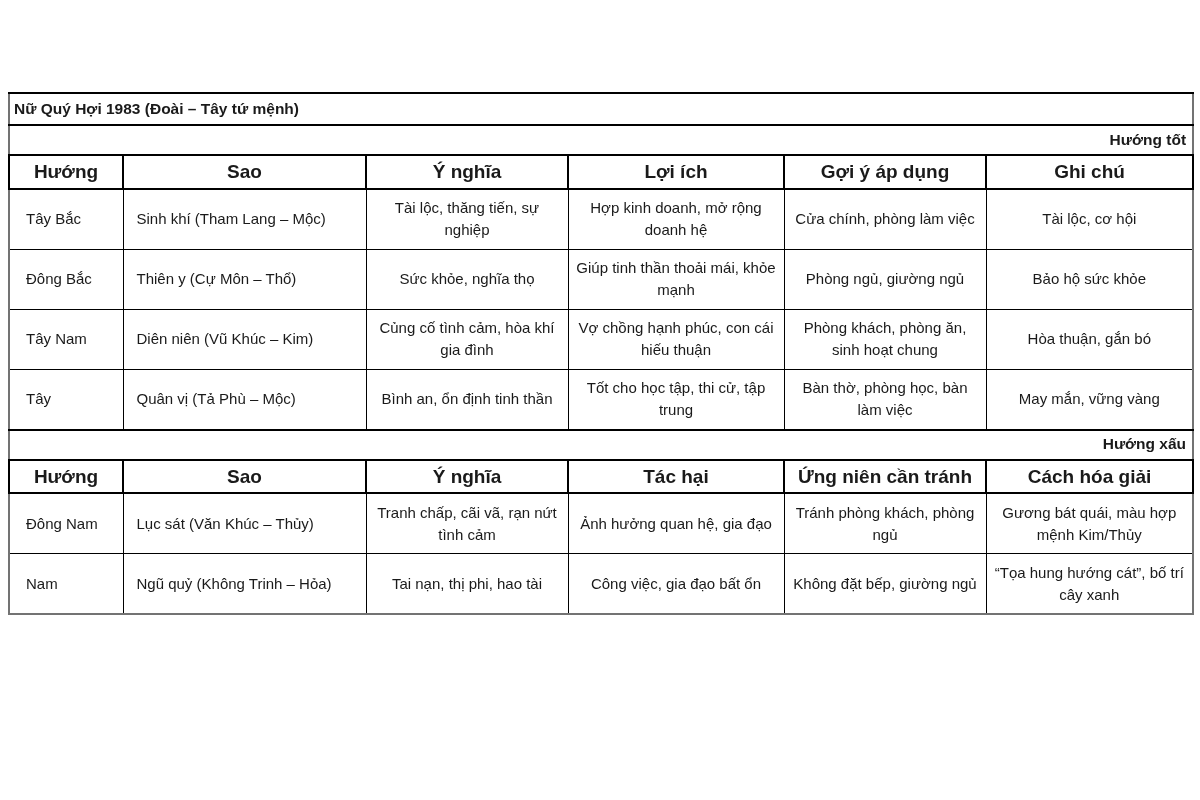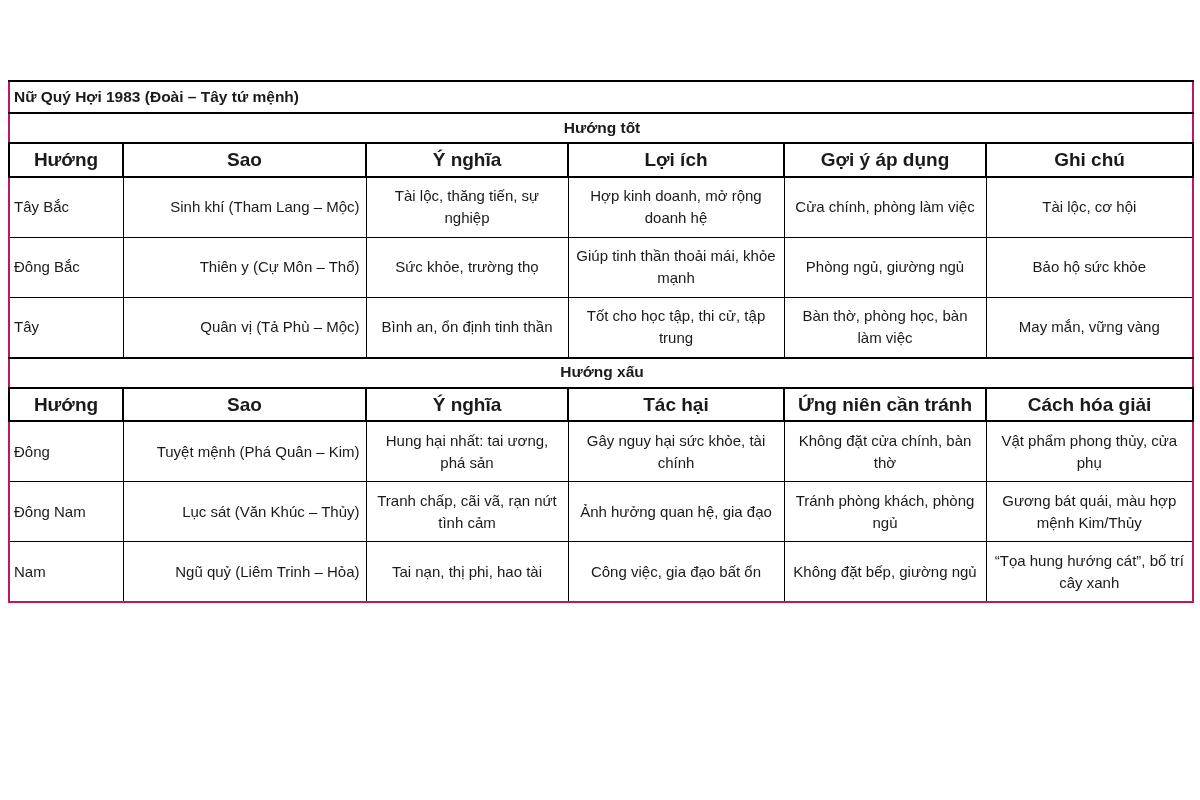--- a/index.html
+++ b/index.html
@@ -12,25 +12,25 @@
   .page {
     position: relative;
     width: 1200px;
     height: 800px;
     background: #ffffff;
     overflow: hidden;
   }
   table.fs-table {
     position: absolute;
     left: 8px;
-    top: 80px;
+    top: 92px;
     width: 1184px;
     border-collapse: collapse;
     table-layout: fixed;
-    border: 2px solid #be185d;
+    border: 2px solid #737373;
     font-size: 15px;
   }
   .fs-table td, .fs-table th {
     border: 1px solid #000000;
     padding: 2px 6px;
     line-height: 1.45;
     overflow: hidden;
     vertical-align: middle;
     background: #ffffff;
   }
@@ -40,35 +40,35 @@
     font-size: 15.5px;
     text-align: left;
     border-top: 2px solid #000;
     border-bottom: 2px solid #000;
     padding-left: 4px;
   }
   tr.section-row td {
     height: 24px;
     font-weight: bold;
     font-size: 15.5px;
-    text-align: center;
+    text-align: right;
     border-top: 2px solid #000;
     border-bottom: 2px solid #000;
     padding-left: 8px;
   }
   tr.header-row th {
     height: 27px;
     font-weight: bold;
     font-size: 19px;
     text-align: center;
     border: 2px solid #000;
   }
   tr.data-row td { height: 55px; }
-  td.c-dir  { text-align: left; padding-left: 4px; }
-  td.c-sao  { text-align: right; padding-left: 23px; }
+  td.c-dir  { text-align: left; padding-left: 16px; }
+  td.c-sao  { text-align: left; padding-left: 13px; }
   td.c-mid  { text-align: center; }
 </style>
 </head>
 <body>
 
 <div class="page">
   <table class="fs-table">
     <colgroup>
       <col style="width:114px">
         <col style="width:243px">
@@ -99,24 +99,32 @@
       <td class="c-dir">Tây Bắc</td>
       <td class="c-sao">Sinh khí (Tham Lang – Mộc)</td>
       <td class="c-mid">Tài lộc, thăng tiến, sự nghiệp</td>
       <td class="c-mid">Hợp kinh doanh, mở rộng doanh hệ</td>
       <td class="c-mid">Cửa chính, phòng làm việc</td>
       <td class="c-mid">Tài lộc, cơ hội</td>
     </tr>
     <tr class="data-row">
       <td class="c-dir">Đông Bắc</td>
       <td class="c-sao">Thiên y (Cự Môn – Thổ)</td>
-      <td class="c-mid">Sức khỏe, trường thọ</td>
+      <td class="c-mid">Sức khỏe, nghĩa thọ</td>
       <td class="c-mid">Giúp tinh thần thoải mái, khỏe mạnh</td>
       <td class="c-mid">Phòng ngủ, giường ngủ</td>
       <td class="c-mid">Bảo hộ sức khỏe</td>
+    </tr>
+    <tr class="data-row">
+      <td class="c-dir">Tây Nam</td>
+      <td class="c-sao">Diên niên (Vũ Khúc – Kim)</td>
+      <td class="c-mid">Củng cố tình cảm, hòa khí gia đình</td>
+      <td class="c-mid">Vợ chồng hạnh phúc, con cái hiếu thuận</td>
+      <td class="c-mid">Phòng khách, phòng ăn, sinh hoạt chung</td>
+      <td class="c-mid">Hòa thuận, gắn bó</td>
     </tr>
     <tr class="data-row">
       <td class="c-dir">Tây</td>
       <td class="c-sao">Quân vị (Tả Phù – Mộc)</td>
       <td class="c-mid">Bình an, ổn định tinh thần</td>
       <td class="c-mid">Tốt cho học tập, thi cử, tập trung</td>
       <td class="c-mid">Bàn thờ, phòng học, bàn làm việc</td>
       <td class="c-mid">May mắn, vững vàng</td>
     </tr>
 
@@ -126,38 +134,30 @@
     <tr class="header-row">
       <th>Hướng</th>
       <th>Sao</th>
       <th>Ý nghĩa</th>
       <th>Tác hại</th>
       <th>Ứng niên cần tránh</th>
       <th>Cách hóa giải</th>
     </tr>
 
     <tr class="data-row">
-      <td class="c-dir">Đông</td>
-      <td class="c-sao">Tuyệt mệnh (Phá Quân – Kim)</td>
-      <td class="c-mid">Hung hại nhất: tai ương, phá sản</td>
-      <td class="c-mid">Gây nguy hại sức khỏe, tài chính</td>
-      <td class="c-mid">Không đặt cửa chính, bàn thờ</td>
-      <td class="c-mid">Vật phẩm phong thủy, cửa phụ</td>
-    </tr>
-    <tr class="data-row">
       <td class="c-dir">Đông Nam</td>
       <td class="c-sao">Lục sát (Văn Khúc – Thủy)</td>
       <td class="c-mid">Tranh chấp, cãi vã, rạn nứt tình cảm</td>
       <td class="c-mid">Ảnh hưởng quan hệ, gia đạo</td>
       <td class="c-mid">Tránh phòng khách, phòng ngủ</td>
       <td class="c-mid">Gương bát quái, màu hợp mệnh Kim/Thủy</td>
     </tr>
     <tr class="data-row">
       <td class="c-dir">Nam</td>
-      <td class="c-sao">Ngũ quỷ (Liêm Trinh – Hỏa)</td>
+      <td class="c-sao">Ngũ quỷ (Không Trinh – Hỏa)</td>
       <td class="c-mid">Tai nạn, thị phi, hao tài</td>
       <td class="c-mid">Công việc, gia đạo bất ổn</td>
       <td class="c-mid">Không đặt bếp, giường ngủ</td>
       <td class="c-mid">“Tọa hung hướng cát”, bố trí cây xanh</td>
     </tr>
   </tbody>
     </table>
 </div>
 
 </body></html>

